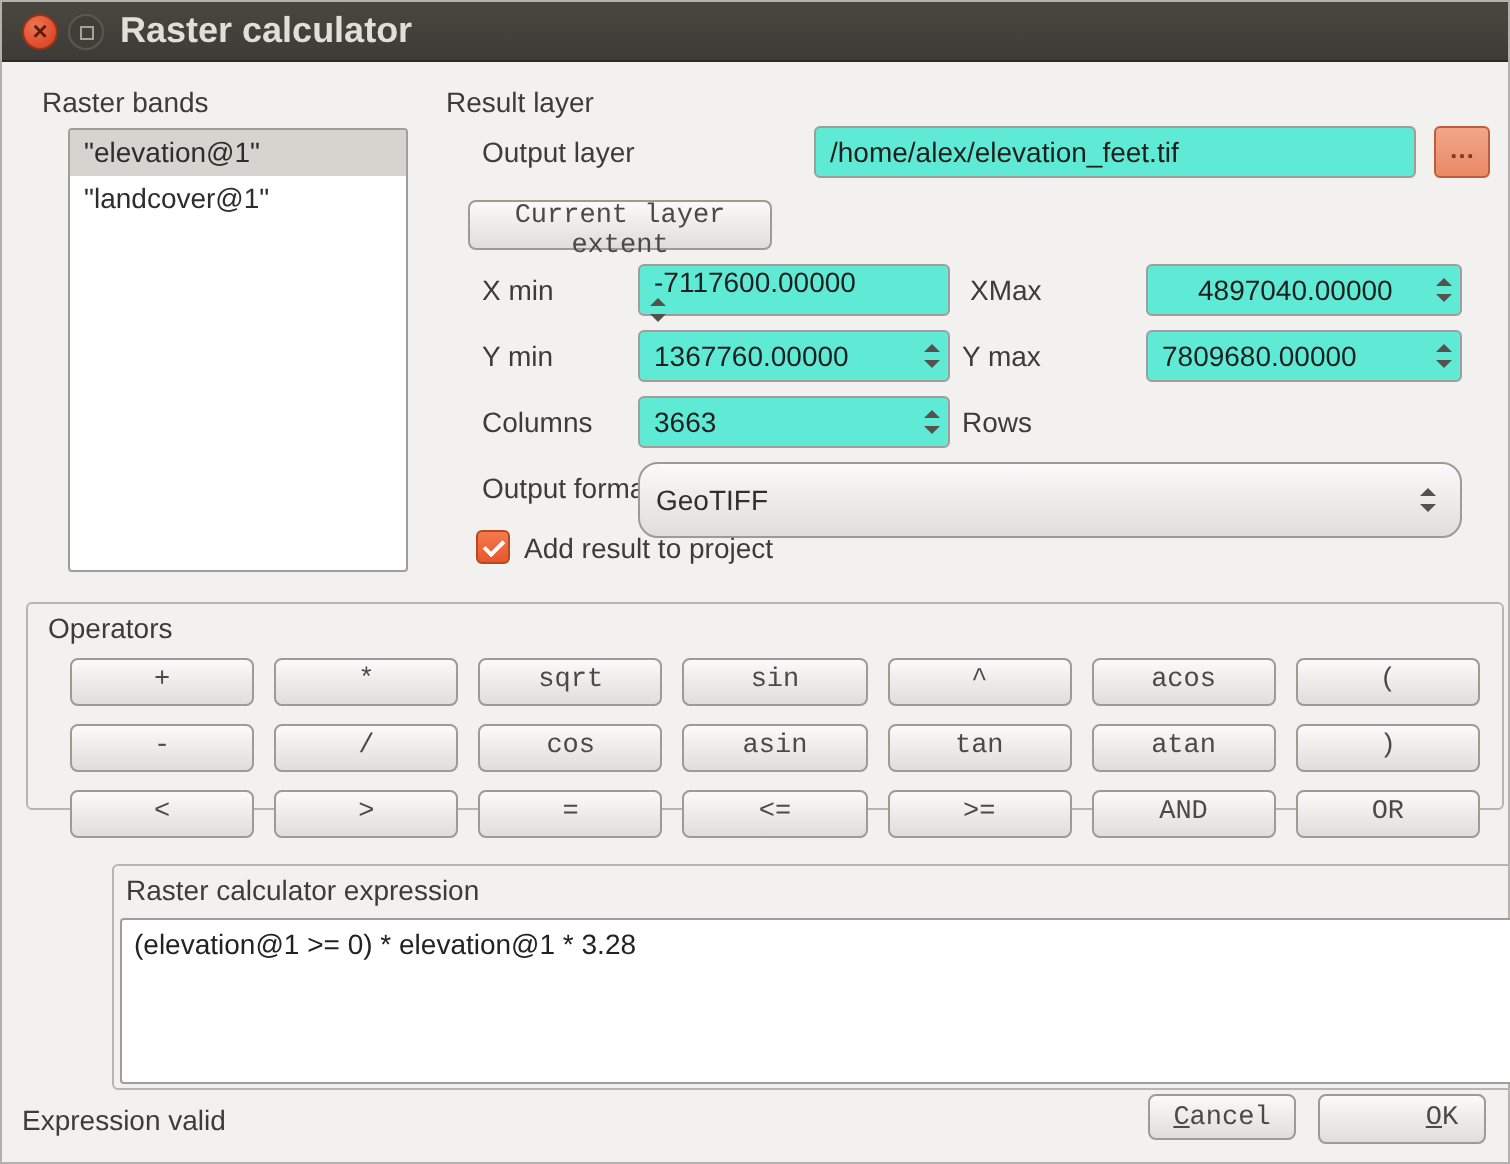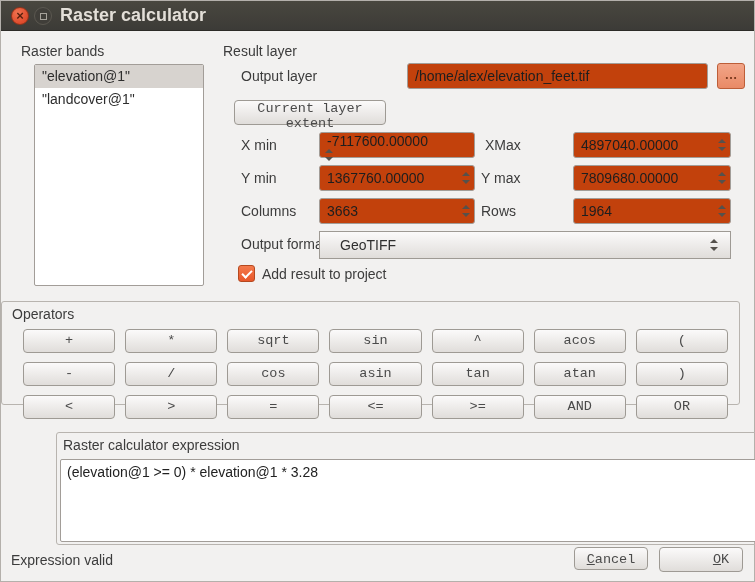--- a/index.html
+++ b/index.html
@@ -50,21 +50,21 @@
     background:linear-gradient(#fbfafa, #e0ddda);
     border:1px solid #9e9a94;
     border-radius:4px;
     color:#4a4a4a;
     font-family:Liberation Mono, monospace; font-size:13.5px;
     text-align:center;
     cursor:default;
   }
   .field {
     position:absolute; display:flex; align-items:stretch;
-    background:#c2410c; border:1px solid #a29d98; border-radius:3px;
+    background:#5eead4; border:1px solid #a29d98; border-radius:3px;
   }
   .field input {
     flex:1; min-width:0; border:none; outline:none; background:transparent;
     font-family:inherit; font-size:14px; color:#1e1e1e; padding:0 4px 0 7px;
   }
   .spinner {
     width:17px; display:flex; flex-direction:column;
     align-items:center; justify-content:center; gap:4px;
   }
   .tri-up { width:0; height:0; border-left:4px solid transparent; border-right:4px solid transparent; border-bottom:4px solid #55514c; }
@@ -78,44 +78,43 @@
   .band-item { height:23px; line-height:23px; padding-left:7px; color:#2d2d2d; }
   .band-item.selected { background:var(--selection, #d7d3cf); }
   
   .browse {
     position:absolute; left:716px; top:62px; width:28px; height:26px;
     background:linear-gradient(#f2a588, var(--browse, #e98a66));
     border:1px solid #bd5e38; border-radius:3px;
     color:#7c3b20; font-weight:bold; font-size:13px; line-height:22px; text-align:center;
   }
   .combo {
-    position:absolute; left:318px; top:230px; width:412px; height:28px;
+    position:absolute; left:318px; top:230px; width:412px; height:38px;
     display:flex; align-items:center;
     background:linear-gradient(#fbfafa, #e0ddda);
-    border:1px solid #9e9a94; border-radius:0;
+    border:1px solid #9e9a94; border-radius:10px;
     color:#2f2f2f;
-    padding-left:12px;
   }
   .combo .val { flex:1; padding-left:8px; }
   .combo .spinner { margin-right:8px; }
   
   .checkbox {
     position:absolute; left:237px; top:264px; width:17px; height:17px;
     background:linear-gradient(#f47a4c, var(--checkbox, #e8572a));
     border:1px solid #b5491f; border-radius:3px;
   }
   .checkbox::after {
     content:""; display:block; width:8px; height:4px;
     border-left:2px solid #fff; border-bottom:2px solid #fff;
     transform:rotate(-45deg); margin:4px 0 0 3px;
   }
   
   .groupbox { position:absolute; border:1px solid #b8b4af; border-radius:3px; }
   .groupbox .gb-title { position:absolute; left:10px; top:4px; white-space:nowrap; color:#3c3c3c; }
-  #operators-box { left:0; top:300px; width:739px; height:104px; }
+  #operators-box { left:12px; top:300px; width:739px; height:104px; }
   .op-grid {
     position:absolute; left:21px; top:27px; width:705px;
     display:grid; grid-template-columns:repeat(7, 1fr);
     column-gap:10px; row-gap:9px;
   }
   .op-grid .btn { position:static; height:24px; line-height:22px; }
   #expression-box { left:8px; top:431px; width:739px; height:113px;margin-left:47px; }
   #expression-text {
     position:absolute; left:3px; top:26px; width:732px; height:83px;
     resize:none; border:1px solid #a29d98; border-radius:2px;
@@ -158,21 +157,21 @@
 
   <div class="label" style="left:240px; top:136px;">X min</div>
   <div class="field" style="left:318px; top:131px; width:156px; height:26px;flex-direction:column;">
     <input type="text" value="-7117600.00000" style="">
     <span class="spinner">
         <i class="tri-up"></i>
         <i class="tri-dn"></i>
       </span>
   </div>
   <div class="label" style="left:484px; top:136px;">XMax</div>
-  <div class="field" style="left:572px; top:131px; width:158px; height:26px;">
+  <div class="field" style="left:572px; top:131px; width:158px; height:26px;padding-left:18px;">
     <input type="text" value="4897040.00000" style="">
     <span class="spinner">
         <i class="tri-up"></i>
         <i class="tri-dn"></i>
       </span>
   </div>
 
   <div class="label" style="left:240px; top:169px;">Y min</div>
   <div class="field" style="left:318px; top:164px; width:156px; height:26px;">
     <input type="text" value="1367760.00000" style="">
@@ -192,27 +191,20 @@
 
   <div class="label" style="left:240px; top:202px;">Columns</div>
   <div class="field" style="left:318px; top:197px; width:156px; height:26px;">
     <input type="text" value="3663" style="">
     <span class="spinner">
         <i class="tri-up"></i>
         <i class="tri-dn"></i>
       </span>
   </div>
   <div class="label" style="left:480px; top:202px;">Rows</div>
-  <div class="field" style="left:572px; top:197px; width:158px; height:26px;">
-    <input type="text" value="1964" style="">
-    <span class="spinner">
-        <i class="tri-up"></i>
-        <i class="tri-dn"></i>
-      </span>
-  </div>
 
   <div class="label" style="left:240px; top:235px;">Output format</div>
   <div class="combo">
     <span class="val">GeoTIFF</span>
     <span class="spinner">
         <i class="tri-up"></i>
         <i class="tri-dn"></i>
       </span>
   </div>
 

